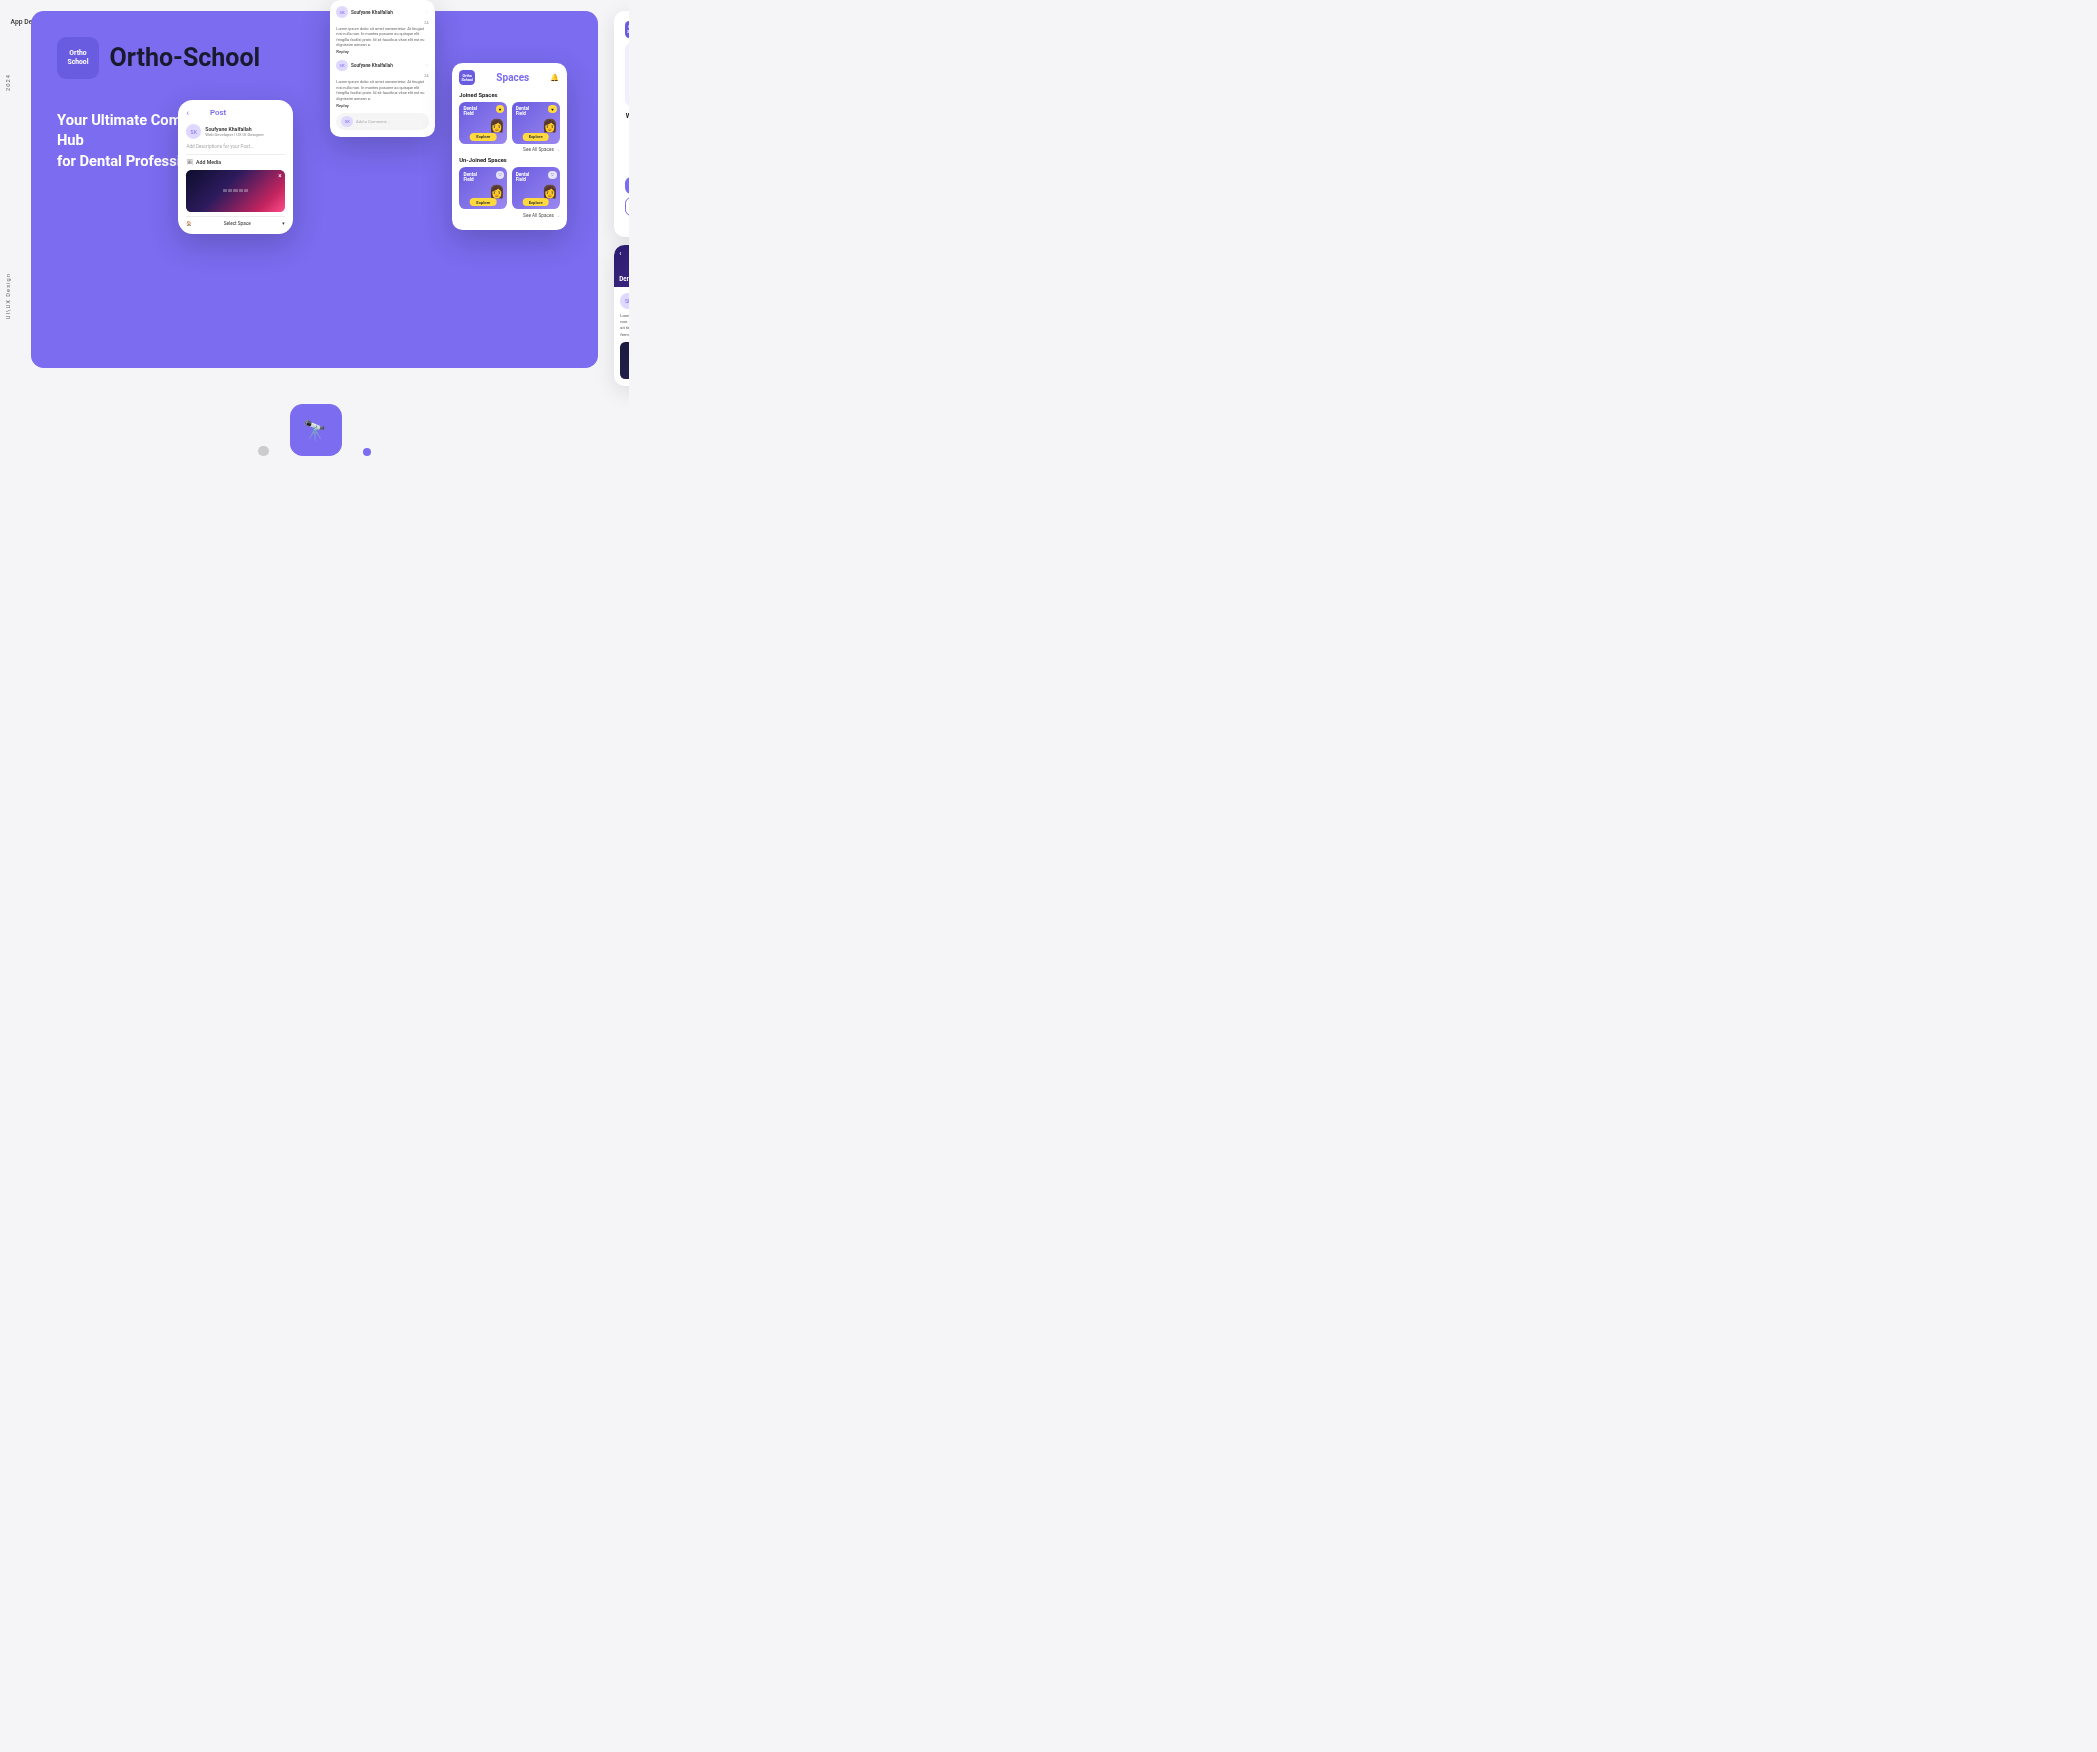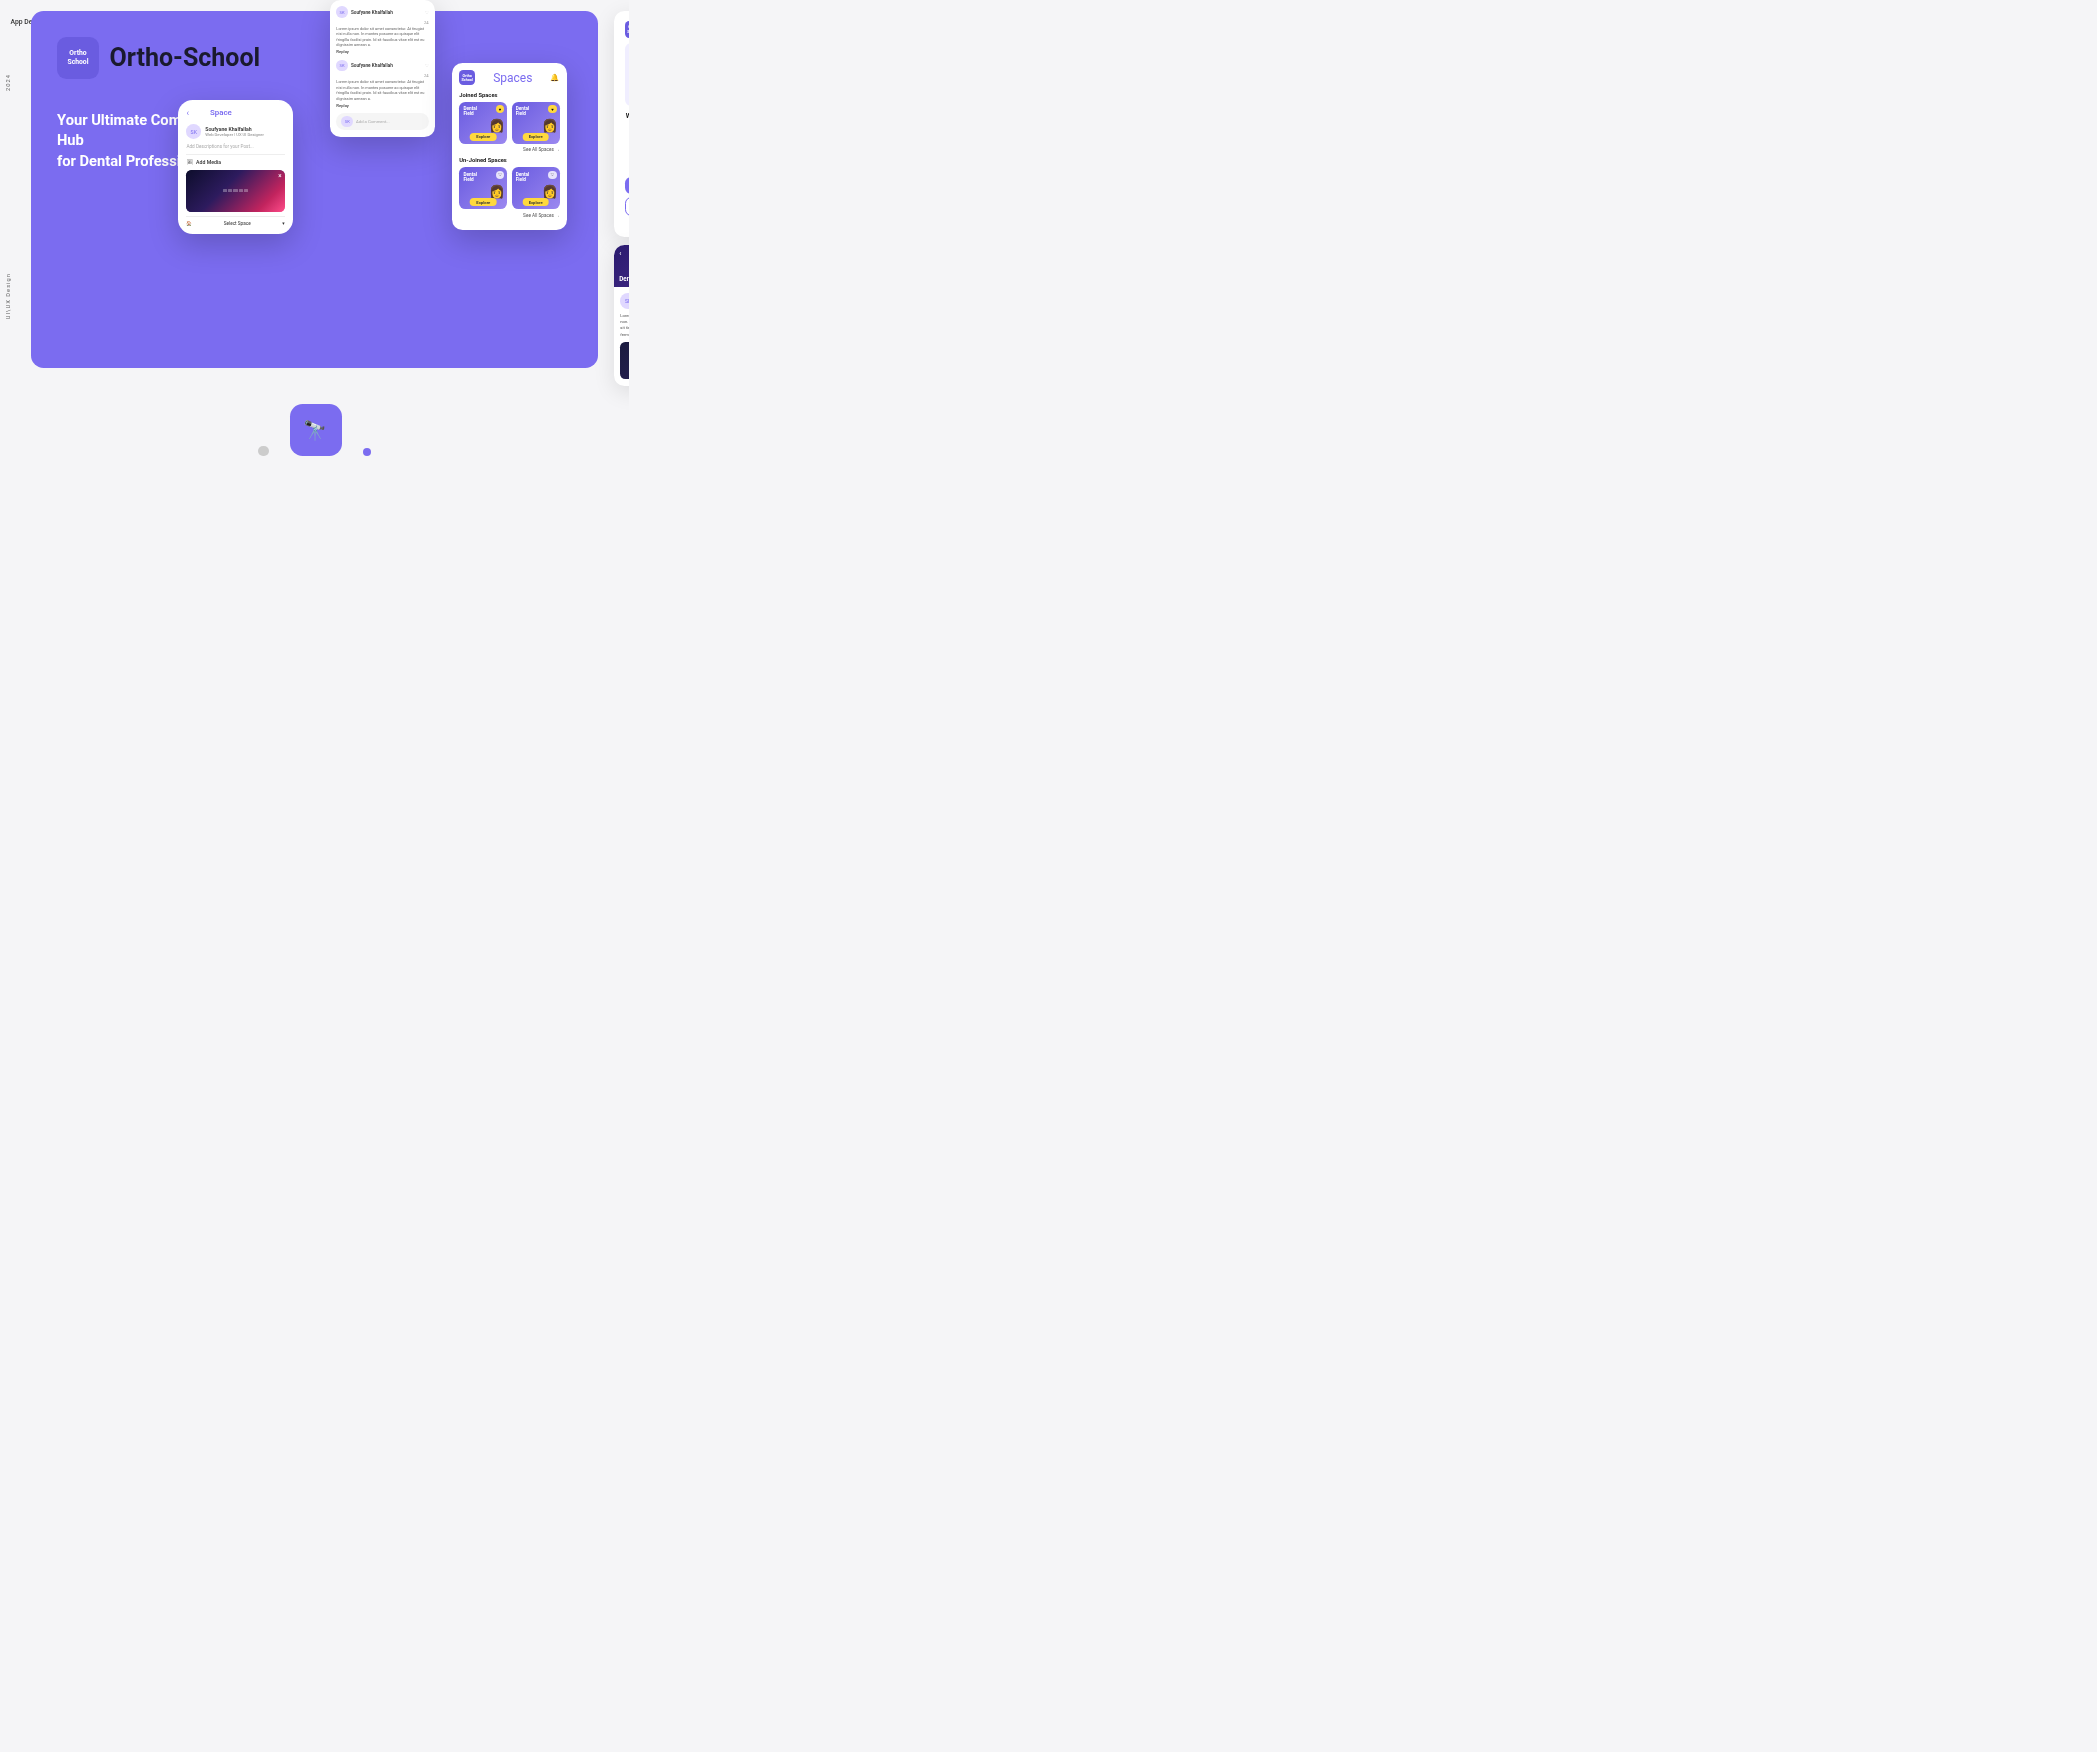--- a/index.html
+++ b/index.html
@@ -278,23 +278,23 @@
       justify-content: center;
     }
     .spaces-logo-text {
       color: white;
       font-size: 3.7px;
       font-weight: 700;
       text-align: center;
       line-height: 1.1;
     }
     .spaces-title {
-      font-size: 12px;
+      font-size: 10px;
       color: #7b6cf0;
-      font-weight: 400;
+      font-weight: 700;
     }
     .spaces-bell {
       font-size: 7.3px;
       color: #7b6cf0;
     }
     .section-label {
       font-size: 5.8px;
       font-weight: 700;
       color: #222;
       margin-bottom: 4.2px;
@@ -635,21 +635,21 @@
       </div>
       <div class="add-comment-bar">
         <div class="comment-avatar" style="margin-right:3.1px;">SK</div>
         <div class="add-comment-text">Add a Comment...</div>
       </div>
     </div>
 
     <div class="phone-post">
       <div class="phone-top-bar">
         <div class="back-arrow">‹</div>
-        <div class="phone-title">Space</div>
+        <div class="phone-title">Post</div>
       </div>
       <div class="user-row">
         <div class="avatar-small">SK</div>
         <div>
           <div class="user-name-small">Soufyane Khalfallah</div>
           <div class="user-title-small">Web Developer | UX UI Designer</div>
         </div>
       </div>
       <div class="post-description">Add Descriptions for your Post...</div>
       <div class="add-media-row">

